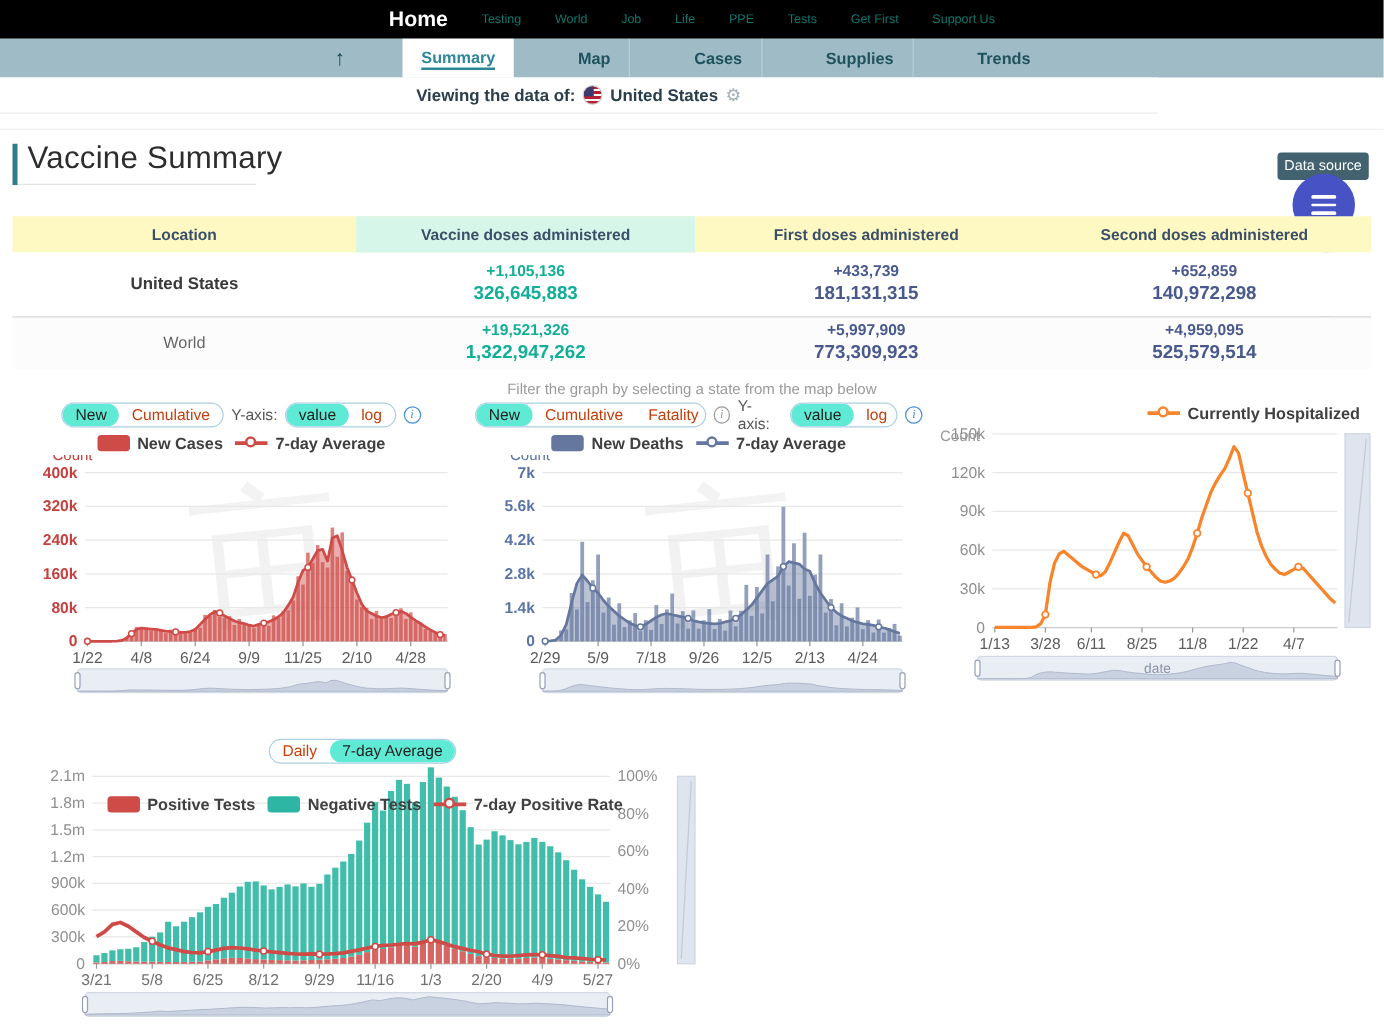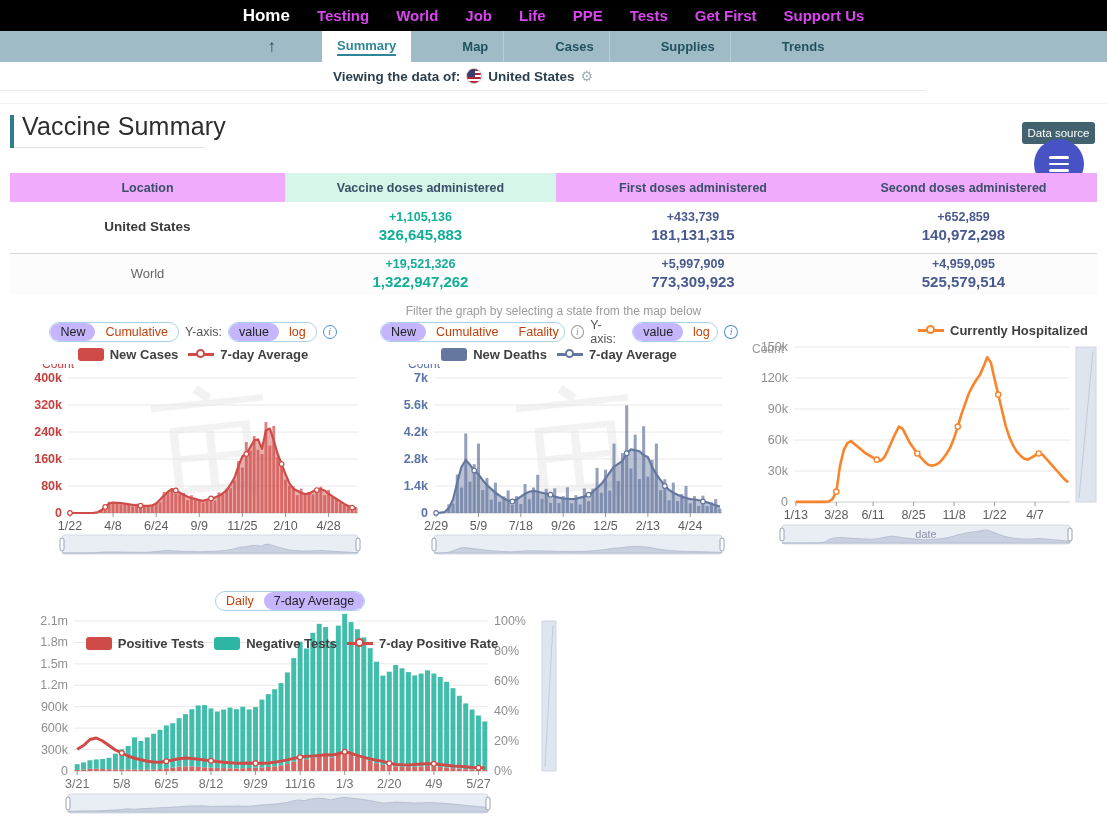--- a/index.html
+++ b/index.html
@@ -3,21 +3,21 @@
 <meta charset="utf-8">
 <style>
   * { margin:0; padding:0; box-sizing:border-box; }
   html,body { width:1107px; height:829px; overflow:hidden; background:#fff;
     font-family:"Liberation Sans", sans-serif; }
   #page { position:relative; width:1107px; height:829px; background:#fff;padding-left:12px; }
 
   
   .topnav { position:absolute; left:0; top:0; width:1107px; height:31px; background:#000;
     display:flex; align-items:center; justify-content:center; gap:27px; }
-  .topnav .nav-item { color:#d946ef; font-size:15px; cursor:pointer; white-space:nowrap;font-weight:bold; }
+  .topnav .nav-item { color:#0f766e; font-size:10px; cursor:pointer; white-space:nowrap; }
   .topnav .nav-item.active { color:#fff; font-weight:bold; font-size:17px; }
 
   
   .subnav { position:absolute; left:0; top:31px; width:1107px; height:31px; background:#9fbcc6;
     display:flex; align-items:stretch; justify-content:center; }
   .subnav .up-arrow { align-self:center; color:#1c4a54; font-size:17px; font-weight:bold; margin-right:10px; cursor:pointer; }
   .subnav .tab { display:flex; align-items:center; padding:0 15px; font-size:13px; font-weight:600;
     color:#1f525e; cursor:pointer; border-right:1px solid #b9cdd4;margin-left:36px; }
   .subnav .tab:last-child { border-right:none; }
   .subnav .tab.active { background:#fff; color:#2e8799; font-weight:bold; border-right:none; }
@@ -44,21 +44,21 @@
   .fab { position:absolute; border-radius:50%; cursor:pointer; display:flex; align-items:center; justify-content:center; }
   .fab-menu { left:1034px; top:139px; width:50px; height:50px; background:#4752c4; flex-direction:column; gap:4px; }
   .fab-menu i { width:20px; height:2.5px; background:#fff; border-radius:2px; }
   .fab-chat { left:1035px; top:202px; width:52px; height:52px; background:#0aa6b4; }
   .bubble { position:relative; width:26px; height:18px; background:#fff; border-radius:3px; }
   .bubble::after { content:""; position:absolute; left:3px; bottom:-6px; border:4px solid transparent; border-top-color:#fff; border-left-color:#fff; }
 
   
   .vtable { position:absolute; left:10px; top:173px; width:1087px; font-size:13px; }
   .vrow { display:grid; grid-template-columns:275px 271px 274px 267px; }
-  .vhead { background:#f0abfc; height:29px; }
+  .vhead { background:#fef9c3; height:29px; }
   .vhead .vcell { display:flex; align-items:center; justify-content:center; font-size:12.5px; font-weight:bold; color:#3b4f68; }
   .vhead .vcell.hl { background:#d5f6e8; }
   .vbody .vcell { display:flex; flex-direction:column; align-items:center; justify-content:center; line-height:1.25; }
   .row-us { height:51px; background:#fff; }
   .row-world { height:42px; background:#fcfcfd; border-top:1px solid #d8d8d8; }
   .num-delta { font-size:12.5px; font-weight:600; }
   .num-total { font-size:15px; font-weight:bold; }
   .c-green { color:#12ae97; }
   .c-slate { color:#49598e; }
   .loc-us { font-weight:bold; color:#3a3a3a; font-size:13.5px; }
@@ -66,21 +66,21 @@
 
   .filter-note { position:absolute; left:0; top:304px; width:1107px; text-align:center;
     font-size:12px; color:#9b9b9b; }
 
   
   .chart { position:absolute; }
   .chart .ctitle { text-align:center; font-size:16.5px; font-weight:bold; color:#333; }
   .trow { display:flex; align-items:center; justify-content:center; gap:6px; margin-top:3px; height:21px; }
   .pillgroup { display:flex; border:1px solid #abd0e8; border-radius:11px; background:#fff; overflow:hidden; }
   .pill { padding:2px 10px; font-size:12.5px; color:#c2410c; cursor:pointer; border-radius:11px; white-space:nowrap; }
-  .pill.on { background:#c4b5fd; color:#222; }
+  .pill.on { background:#5eead4; color:#222; }
   .axis-lbl { font-size:12.5px; color:#555; }
   .info { display:inline-flex; width:14px; height:14px; border-radius:50%; border:1px solid #4a90d9; color:#4a90d9;
     font-size:10px; align-items:center; justify-content:center; font-style:italic; font-family:"Liberation Serif",serif; cursor:pointer; }
   .info.gray { border-color:#9a9a9a; color:#9a9a9a; }
   .legend { display:flex; align-items:center; justify-content:center; gap:10px; height:20px; margin-top:2px; }
   .legend .li { display:flex; align-items:center; gap:6px; font-size:13px; font-weight:600; color:#404040; cursor:pointer; }
   .mk-bar { width:26px; height:13px; border-radius:3px; display:inline-block; }
   .mk-line { position:relative; width:26px; height:3px; display:inline-block; }
   .mk-line i { position:absolute; left:8px; top:-4px; width:9px; height:9px; border-radius:50%; background:#fff; border:2px solid; }
   svg text { font-family:"Liberation Sans", sans-serif; }

